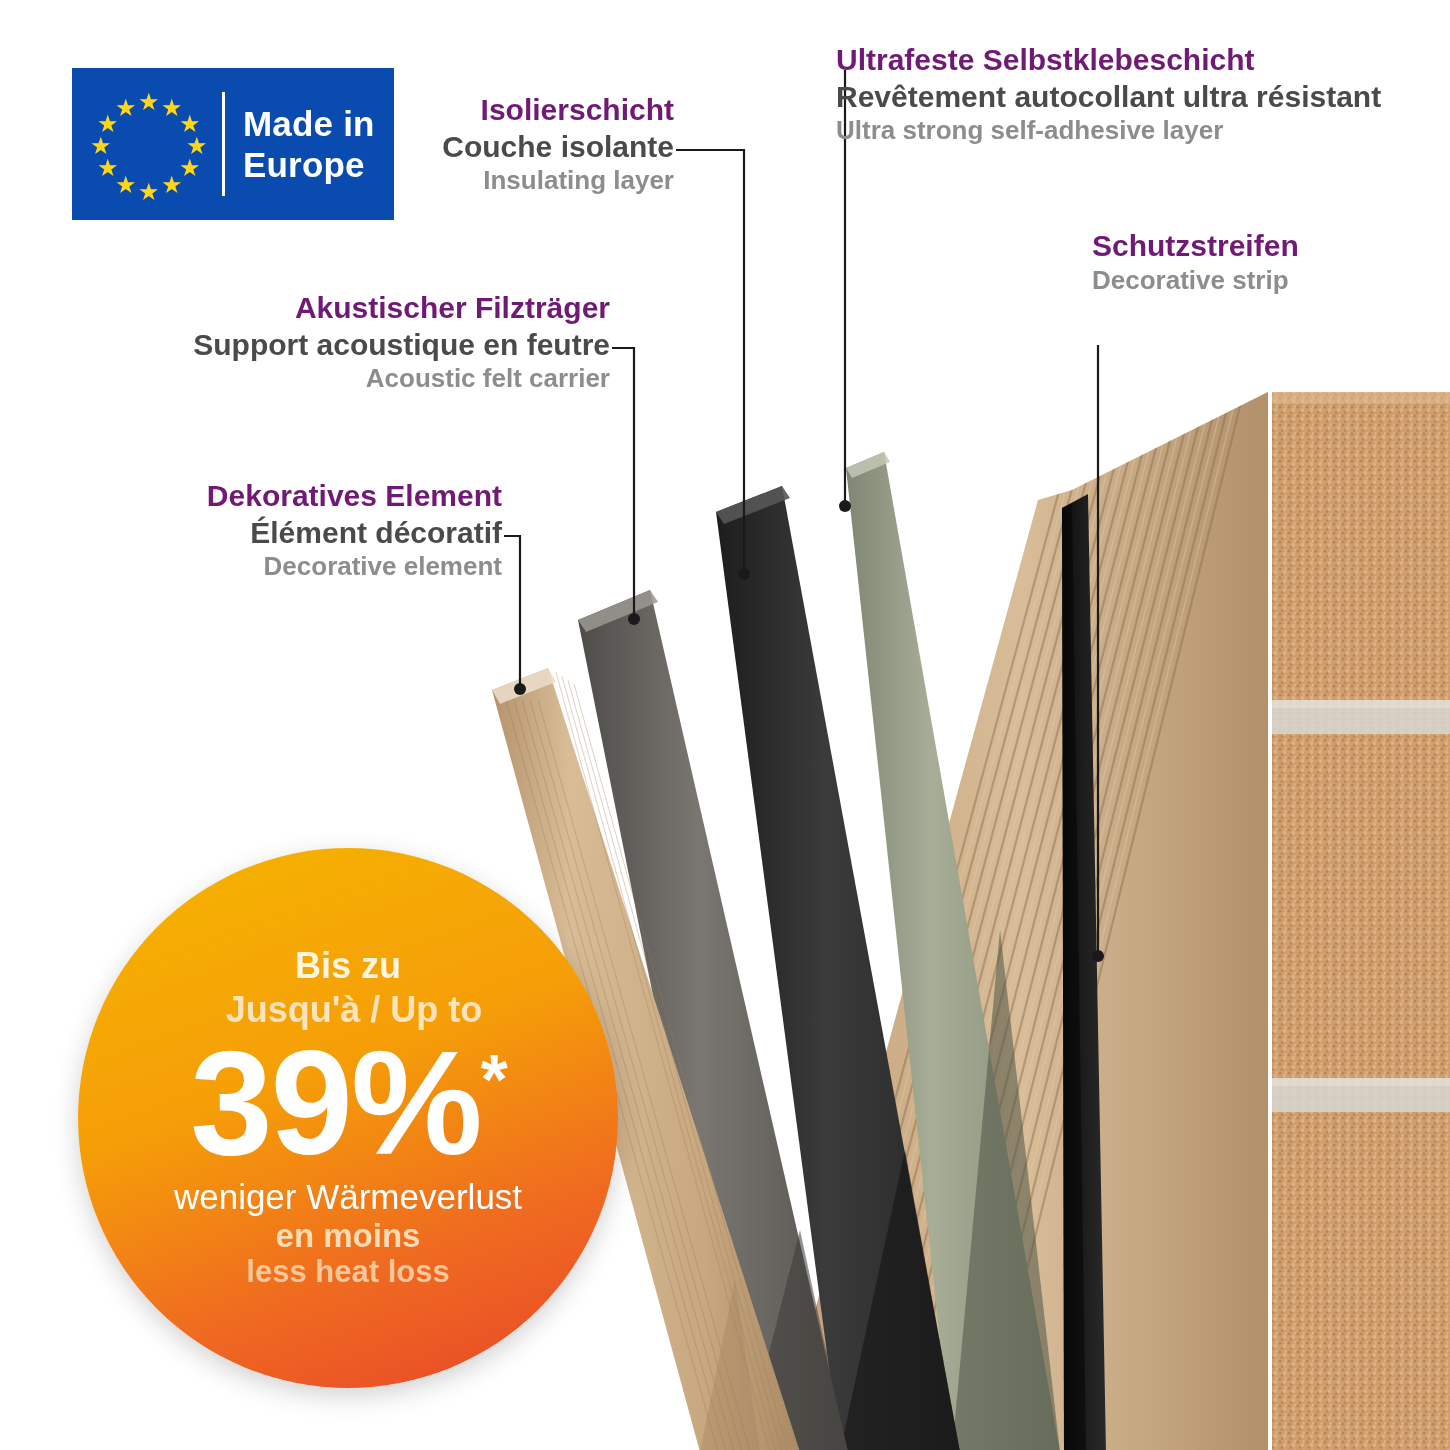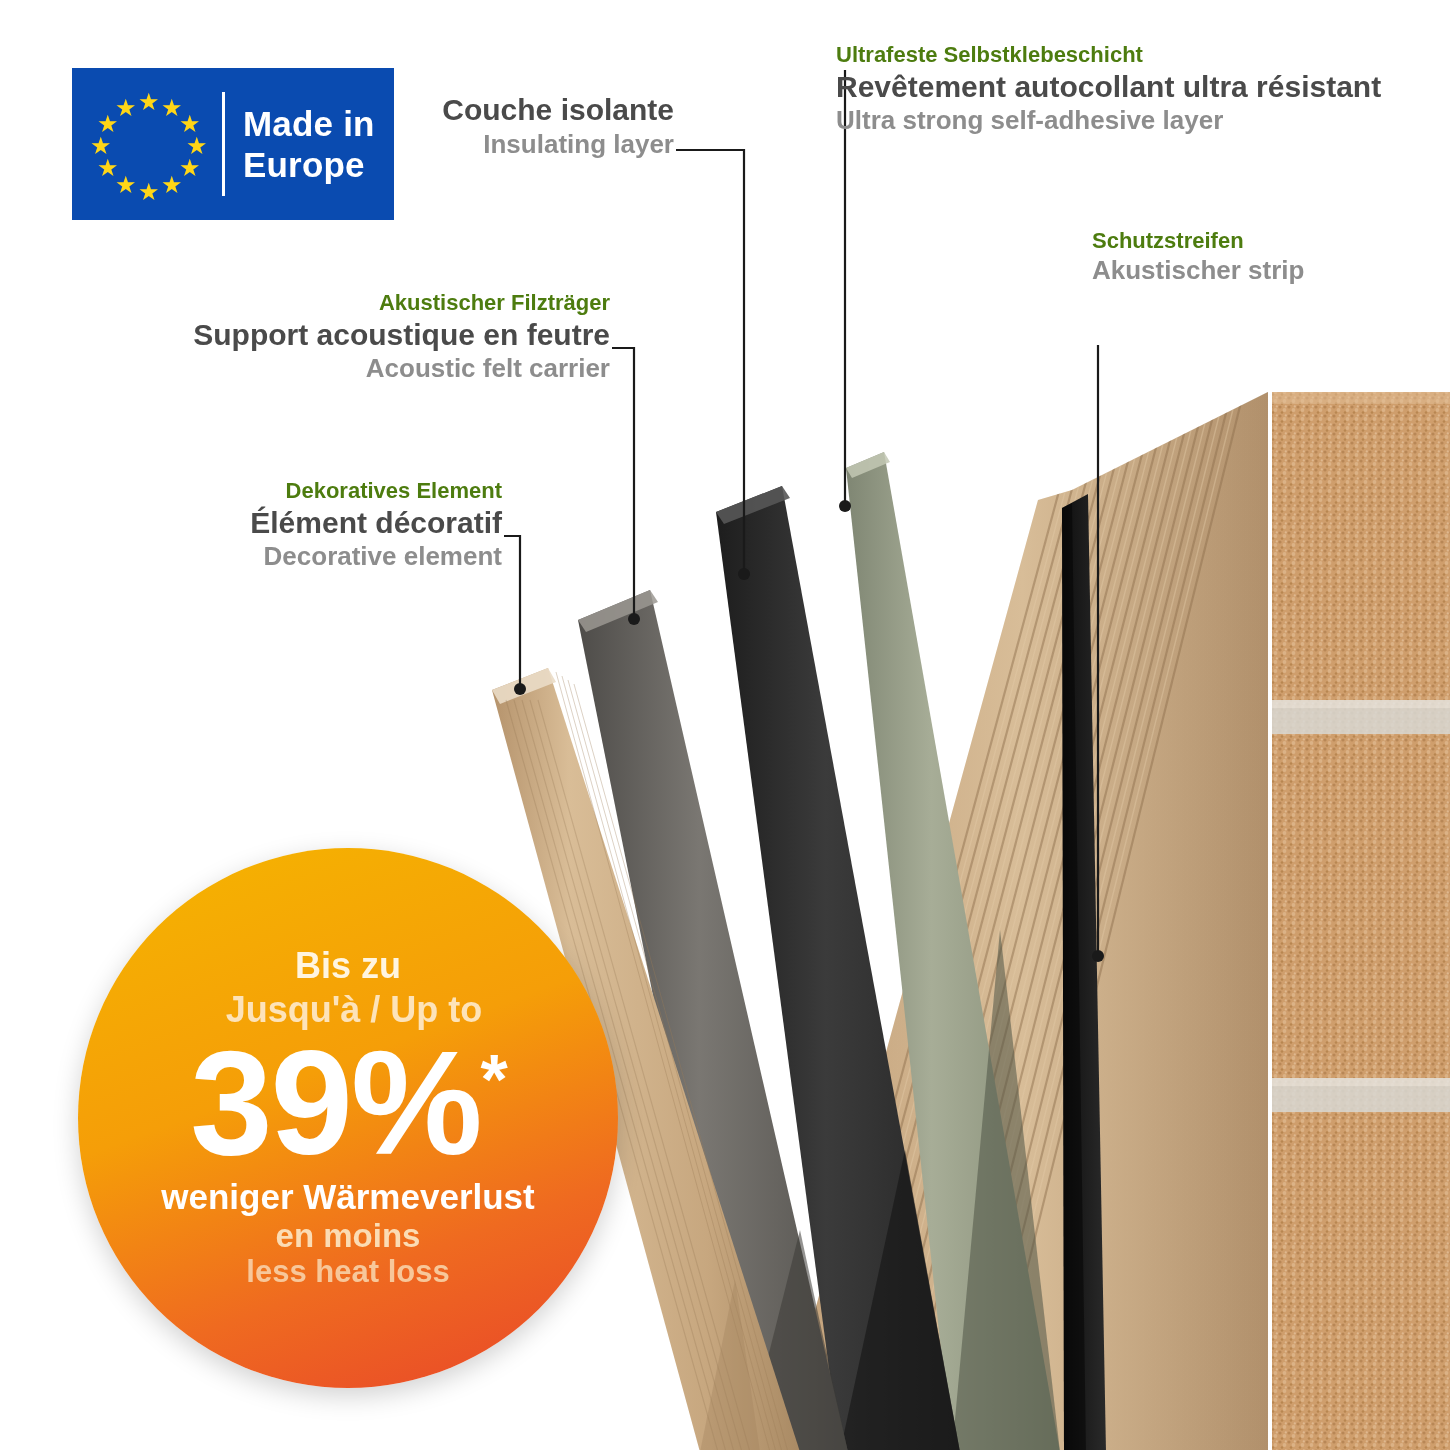--- a/index.html
+++ b/index.html
@@ -56,22 +56,22 @@
     font-size: 24px;
     line-height: 1;
   }
 
   
   .label {
     position: absolute;
   }
   .label .de {
     font-weight: bold;
-    color: #4d7c0f;
-    font-size: 22px;
+    color: #701a75;
+    font-size: 30px;
     line-height: 1.22;
     white-space: nowrap;
   }
   .label .fr {
     font-weight: bold;
     color: #4a4a4a;
     font-size: 30px;
     line-height: 1.22;
     white-space: nowrap;
   }
@@ -135,21 +135,21 @@
     position: relative;
     color: #ffffff;
   }
   .promo .big .ast {
     font-size: 70px;
     vertical-align: super;
     line-height: 0;
   }
   .promo .p-de2 {
     font-size: 35px;
-    font-weight: bold;
+    font-weight: normal;
     line-height: 1.1;
     margin-top: 4px;
     color: #ffffff;
   }
   .promo .p-fr2 {
     font-size: 33px;
     font-weight: bold;
     line-height: 1.14;
     color: #fbdcb4;
   }
@@ -395,33 +395,34 @@
     <div class="en">Acoustic felt carrier</div>
   </div>
 
   <div class="label right-al" style="left:110px; top:478px; width:392px;">
     <div class="de">Dekoratives Element</div>
     <div class="fr">Élément décoratif</div>
     <div class="en">Decorative element</div>
   </div>
 
   <div class="label right-al" style="left:230px; top:92px; width:444px;">
+    <div class="de">Isolierschicht</div>
     <div class="fr">Couche isolante</div>
     <div class="en">Insulating layer</div>
   </div>
 
   <div class="label left-al" style="left:836px; top:42px; width:580px;">
     <div class="de">Ultrafeste Selbstklebeschicht</div>
     <div class="fr">Revêtement autocollant ultra résistant</div>
     <div class="en">Ultra strong self-adhesive layer</div>
   </div>
 
   <div class="label left-al" style="left:1092px; top:228px; width:340px;">
     <div class="de">Schutzstreifen</div>
-    <div class="en">Akustischer strip</div>
+    <div class="en">Decorative strip</div>
   </div>
 
   <div class="promo">
     <div class="p-de">Bis zu</div>
     <div class="p-fr">Jusqu'à / Up to</div>
     <div class="big">
       <span>39%</span><span class="ast">*</span>
     </div>
     <div class="p-de2">weniger Wärmeverlust</div>
     <div class="p-fr2">en moins</div>

